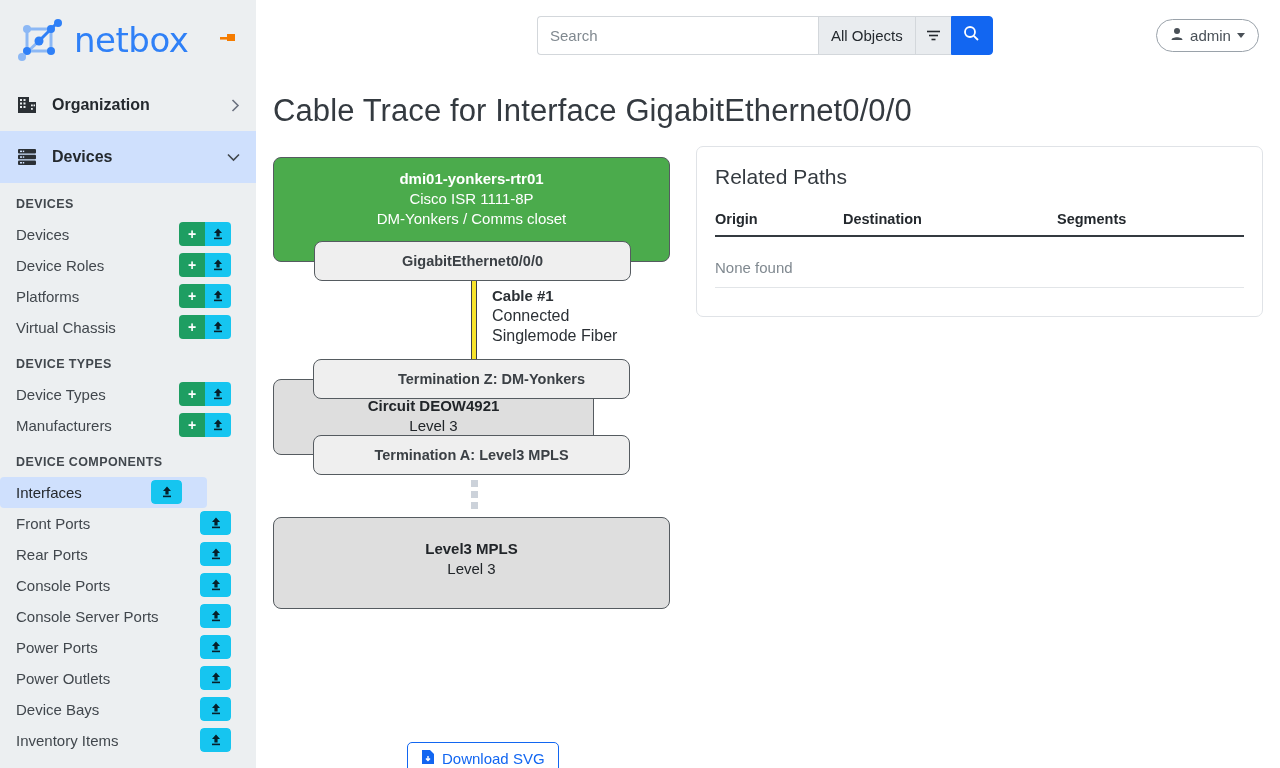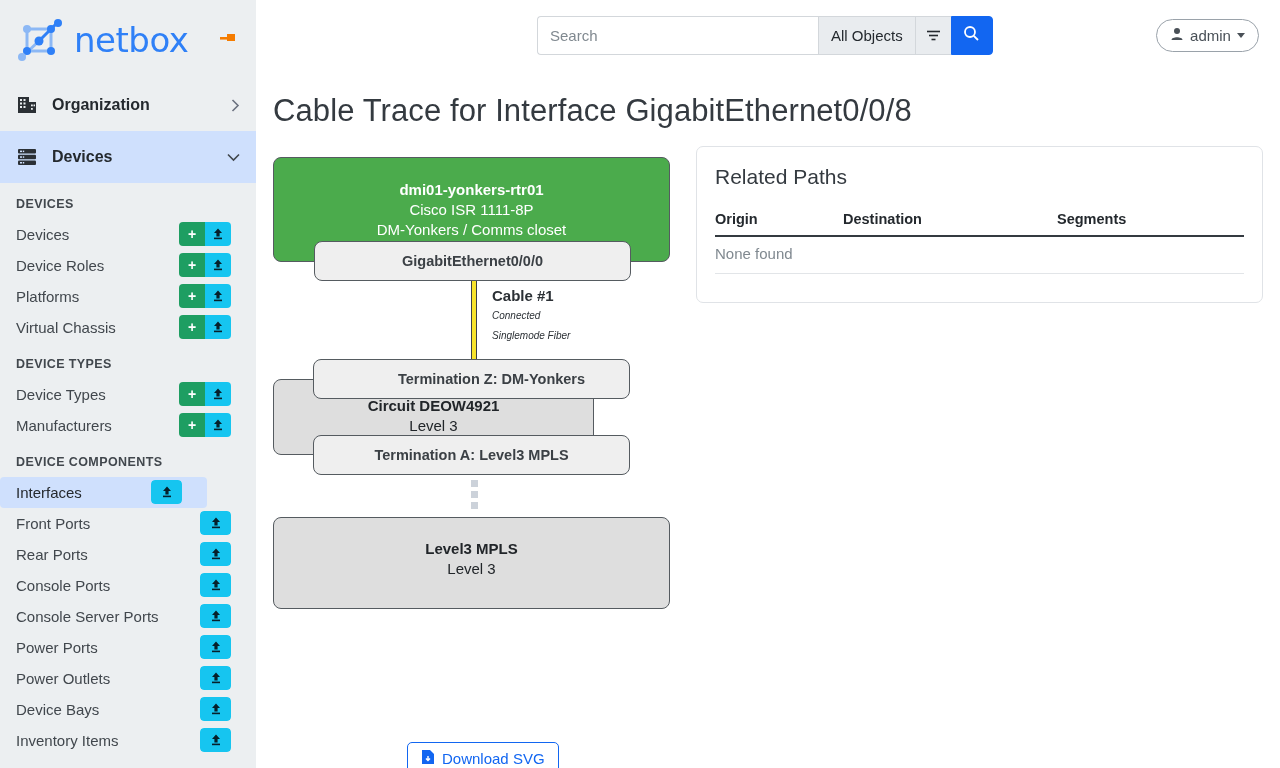--- a/index.html
+++ b/index.html
@@ -196,21 +196,21 @@
     width: 397px;
     border: 1px solid #555b60;
     border-radius: 8px;
     text-align: center;
     position: relative;
   }
   .node-green {
     background: #4bab4c;
     color: #ffffff;
     height: 105px;
-    padding-top: 22px;
+    padding-top: 11px;
   }
   .node-title { font-weight: 700; font-size: 15px; line-height: 20px; }
   .node-sub { font-size: 15px; line-height: 20px; font-weight: 400; }
 
   .node-inner {
     width: 317px;
     margin: 0 auto;
     background: #efefef;
     border: 1px solid #555b60;
     border-radius: 8px;
@@ -235,21 +235,21 @@
     border-left: 1px solid #3b4045;
     border-right: 1px solid #3b4045;
   }
   .cable-info {
     position: absolute;
     left: 219px; top: 24px;
     text-align: left;
     color: #2b3035;
   }
   .cable-info .ci-title { font-weight: 700; font-size: 15px; line-height: 20px; }
-  .cable-info .ci-line { font-size: 10px; line-height: 20px; font-style: italic; }
+  .cable-info .ci-line { font-size: 16px; line-height: 20px; }
 
   .circuit-block { position: relative; }
   .circuit-box {
     width: 321px;
     background: #dedede;
     border: 1px solid #555b60;
     border-radius: 8px;
     height: 76px;
     text-align: center;
     padding-top: 16px;
@@ -318,21 +318,21 @@
     text-align: left;
     font-size: 14.5px;
     font-weight: 700;
     color: #24292e;
     padding: 0 0 8px 0;
     border-bottom: 2px solid #343a40;
   }
   table.paths td {
     font-size: 15px;
     color: #808990;
-    padding: 8px 0 11px 0;
+    padding: 22px 0 11px 0;
     border-bottom: 1px solid #e2e5e8;
   }
   .card-pad { height: 28px; }
 </style>
 </head>
 <body>
 
 <div class="sidebar">
 
   <div class="brand">
@@ -618,21 +618,21 @@
         <path d="M1.5 13 C1.5 9.3 12.5 9.3 12.5 13 Z"></path>
       </svg>
     </span>
     <span>admin</span>
     <span class="caret"></span>
   </div>
 </div>
 
 <div class="main">
 
-  <h1 class="page-title">Cable Trace for Interface GigabitEthernet0/0/8</h1>
+  <h1 class="page-title">Cable Trace for Interface GigabitEthernet0/0/0</h1>
 
   <div class="trace">
 
     <div class="node-outer node-green">
       <div class="node-title">dmi01-yonkers-rtr01</div>
       <div class="node-sub">Cisco ISR 1111-8P</div>
       <div class="node-sub">DM-Yonkers / Comms closet</div>
       <div class="node-inner" style="position:absolute; left:40px; bottom:-20px;">
         <span>GigabitEthernet0/0/0</span>
       </div>

